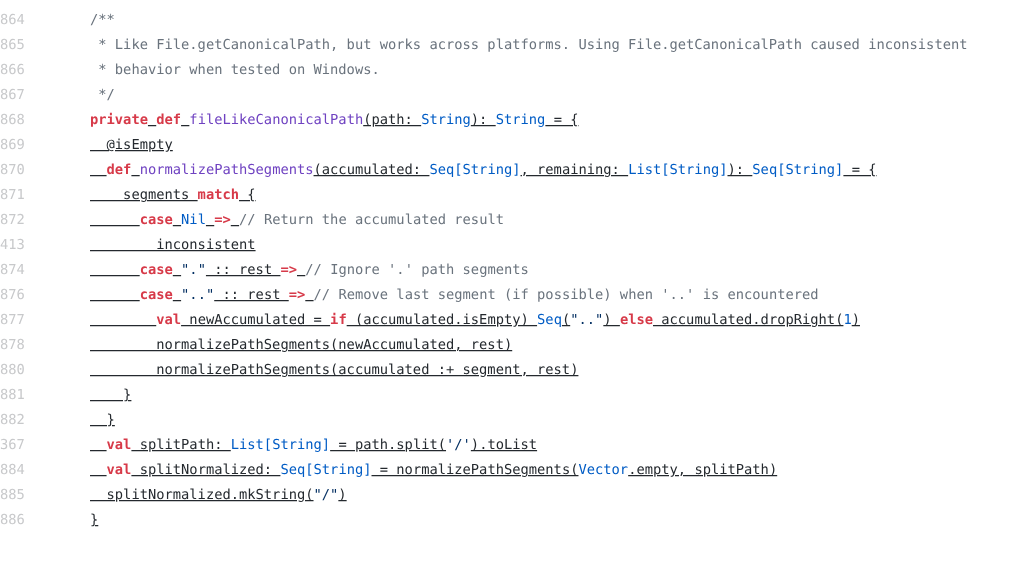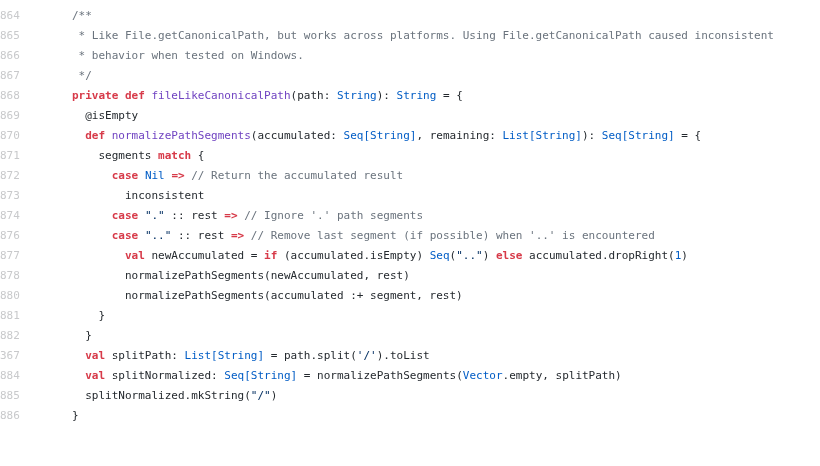--- a/index.html
+++ b/index.html
@@ -24,21 +24,21 @@
     text-align: left;
     color: var(--line-number, #c8c9cb);
     cursor: pointer;
     user-select: none;
   }
   .line-code {
     white-space: pre;
     margin-left: 28px;
     color: var(--plain, #24292e);
   }
-  .tok-pl { color: var(--plain, #24292e); }
+  .tok-pl { color: var(--plain, #24292e); text-decoration: underline; }
   .tok-k  { color: var(--keyword, #d73a49); font-weight: bold; }
   .tok-f  { color: var(--function, #6f42c1); }
   .tok-t  { color: var(--type, #005cc5); margin-top: 17px; }
   .tok-s  { color: var(--string, #032f62); }
   .tok-c  { color: var(--comment, #6a737d); }
 </style>
 </head>
 <body>
 
 <div class="code-view">
@@ -73,21 +73,21 @@
       </div>
       <div class="code-line">
         <span class="line-number">871</span>
         <span class="line-code"><span class="tok-pl">    segments </span><span class="tok-k">match</span><span class="tok-pl"> {</span></span>
       </div>
       <div class="code-line">
         <span class="line-number">872</span>
         <span class="line-code"><span class="tok-pl">      </span><span class="tok-k">case</span><span class="tok-pl"> </span><span class="tok-t">Nil</span><span class="tok-pl"> </span><span class="tok-k">=&gt;</span><span class="tok-pl"> </span><span class="tok-c">// Return the accumulated result</span></span>
       </div>
       <div class="code-line">
-        <span class="line-number">873</span>
+        <span class="line-number">413</span>
         <span class="line-code"><span class="tok-pl">        inconsistent</span></span>
       </div>
       <div class="code-line">
         <span class="line-number">874</span>
         <span class="line-code"><span class="tok-pl">      </span><span class="tok-k">case</span><span class="tok-pl"> </span><span class="tok-s">"."</span><span class="tok-pl"> :: rest </span><span class="tok-k">=&gt;</span><span class="tok-pl"> </span><span class="tok-c">// Ignore '.' path segments</span></span>
       </div>
       <div class="code-line">
         <span class="line-number">876</span>
         <span class="line-code"><span class="tok-pl">      </span><span class="tok-k">case</span><span class="tok-pl"> </span><span class="tok-s">".."</span><span class="tok-pl"> :: rest </span><span class="tok-k">=&gt;</span><span class="tok-pl"> </span><span class="tok-c">// Remove last segment (if possible) when '..' is encountered</span></span>
       </div>

